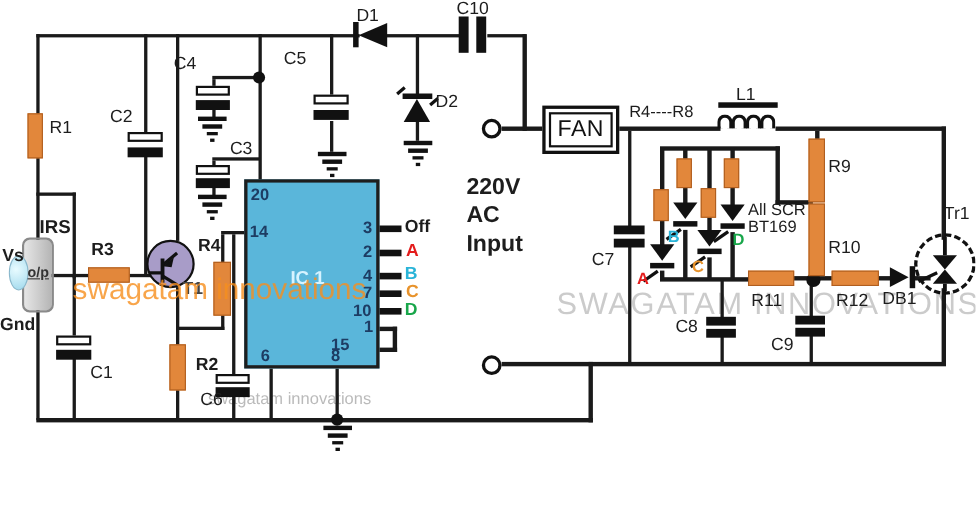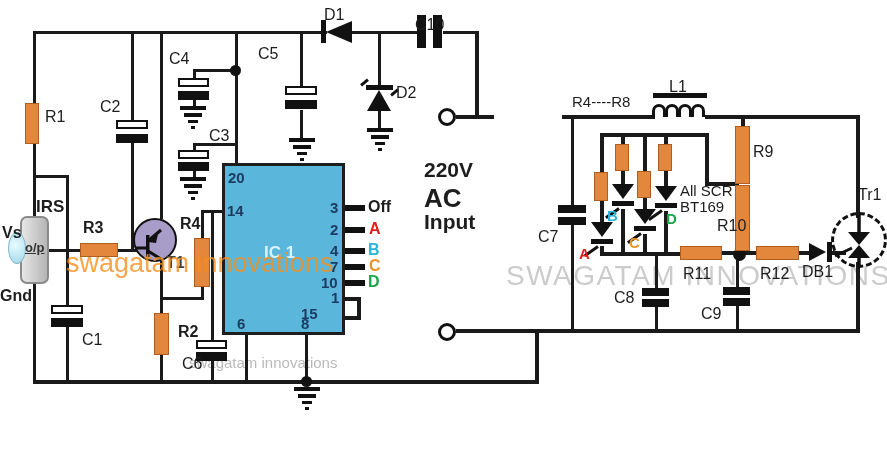--- a/index.html
+++ b/index.html
@@ -241,20 +241,26 @@
   <div class="w" style="left:345px;top:316px;width:16px;height:4px"></div>
 
   <div class="lbl b" style="left:368px;top:198px">Off</div>
   <div class="lbl b cA" style="left:369px;top:220px">A</div>
   <div class="lbl b cB" style="left:368px;top:241px">B</div>
   <div class="lbl b cC" style="left:369px;top:257px">C</div>
   <div class="lbl b cD" style="left:368px;top:273px">D</div>
 
   <div class="term" style="left:438px;top:108px"></div>
   <div class="term" style="left:438px;top:323px"></div>
+  <div style="position:absolute;left:493px;top:96px;width:70px;height:44px;border:3.5px solid #111;box-sizing:border-box;background:#fff;">
+    <div style="position:absolute;left:3px;top:3px;right:3px;bottom:3px;border:2px solid #111;
+                display:flex;align-items:center;justify-content:center;">
+      <span style="font-size:21px;letter-spacing:.5px;color:#111;">FAN</span>
+    </div>
+  </div>
 
   <div class="cb" style="left:653px;top:93px;width:54px;height:5px"></div>
   <div class="arc" style="left:652px;top:104px"></div>
   <div class="arc" style="left:665px;top:104px"></div>
   <div class="arc" style="left:678px;top:104px"></div>
   <div class="arc" style="left:691px;top:104px"></div>
 
   <div class="scr" style="left:591px;top:222px">
       <span class="t"></span>
       <span class="k"></span>
@@ -285,49 +291,49 @@
     <svg width="50" height="50" viewBox="0 0 50 50" style="position:absolute;left:0;top:0">
       <line x1="25" y1="0" x2="25" y2="17" stroke="#111" stroke-width="3.5"></line>
       <polygon points="14,17 36,17 25,30" fill="#111"></polygon>
       <polygon points="14,43 36,43 25,30" fill="#111"></polygon>
       <line x1="25" y1="43" x2="25" y2="50" stroke="#111" stroke-width="3.5"></line>
       <line x1="1" y1="41" x2="18" y2="33" stroke="#111" stroke-width="3"></line>
     </svg>
   </div>
 
   <div class="lbl" style="left:324px;top:6px">D1</div>
-  <div class="lbl" style="left:415px;top:16px">C10</div>
+  <div class="lbl" style="left:415px;top:0px">C10</div>
   <div class="lbl" style="left:258px;top:45px">C5</div>
   <div class="lbl" style="left:396px;top:84px">D2</div>
-  <div class="lbl" style="left:169px;top:50px">C4</div>
+  <div class="lbl" style="left:158px;top:50px">C4</div>
   <div class="lbl" style="left:209px;top:127px">C3</div>
   <div class="lbl" style="left:100px;top:98px">C2</div>
   <div class="lbl" style="left:45px;top:108px">R1</div>
   <div class="lbl b" style="left:36px;top:198px;font-size:17px">IRS</div>
   <div class="lbl b" style="left:2px;top:224px">Vs</div>
   <div class="lbl b" style="left:0px;top:287px">Gnd</div>
   <div class="lbl b" style="left:83px;top:219px">R3</div>
   <div class="lbl b" style="left:166px;top:254px;color:#444">T1</div>
   <div class="lbl b" style="left:180px;top:215px">R4</div>
   <div class="lbl b" style="left:178px;top:323px">R2</div>
   <div class="lbl" style="left:82px;top:331px">C1</div>
   <div class="lbl" style="left:182px;top:355px">C6</div>
   <div class="lbl sm" style="left:572px;top:94px">R4----R8</div>
   <div class="lbl" style="left:669px;top:78px">L1</div>
   <div class="lbl" style="left:538px;top:228px">C7</div>
   <div class="lbl sm" style="left:680px;top:183px">All SCR</div>
   <div class="lbl sm" style="left:680px;top:199px">BT169</div>
   <div class="lbl" style="left:753px;top:143px">R9</div>
-  <div class="lbl" style="left:717px;top:217px">R10</div>
+  <div class="lbl" style="left:753px;top:217px">R10</div>
   <div class="lbl" style="left:683px;top:265px">R11</div>
   <div class="lbl" style="left:760px;top:265px">R12</div>
   <div class="lbl" style="left:802px;top:263px">DB1</div>
   <div class="lbl" style="left:614px;top:289px">C8</div>
   <div class="lbl" style="left:701px;top:305px">C9</div>
   <div class="lbl" style="left:858px;top:186px">Tr1</div>
 
   <div class="lbl b" style="left:424px;top:158px;font-size:21px">220V</div>
-  <div class="lbl b" style="left:424px;top:184px;font-size:26px">AC</div>
+  <div class="lbl b" style="left:424px;top:184px;font-size:21px">AC</div>
   <div class="lbl b" style="left:424px;top:210px;font-size:21px">Input</div>
 
   <div class="wm" style="left:66px;top:248px;font-size:27px;color:#f78f1e;opacity:.8;z-index:50;">swagatam innovations</div>
 
 </div>
 
 </body></html>

